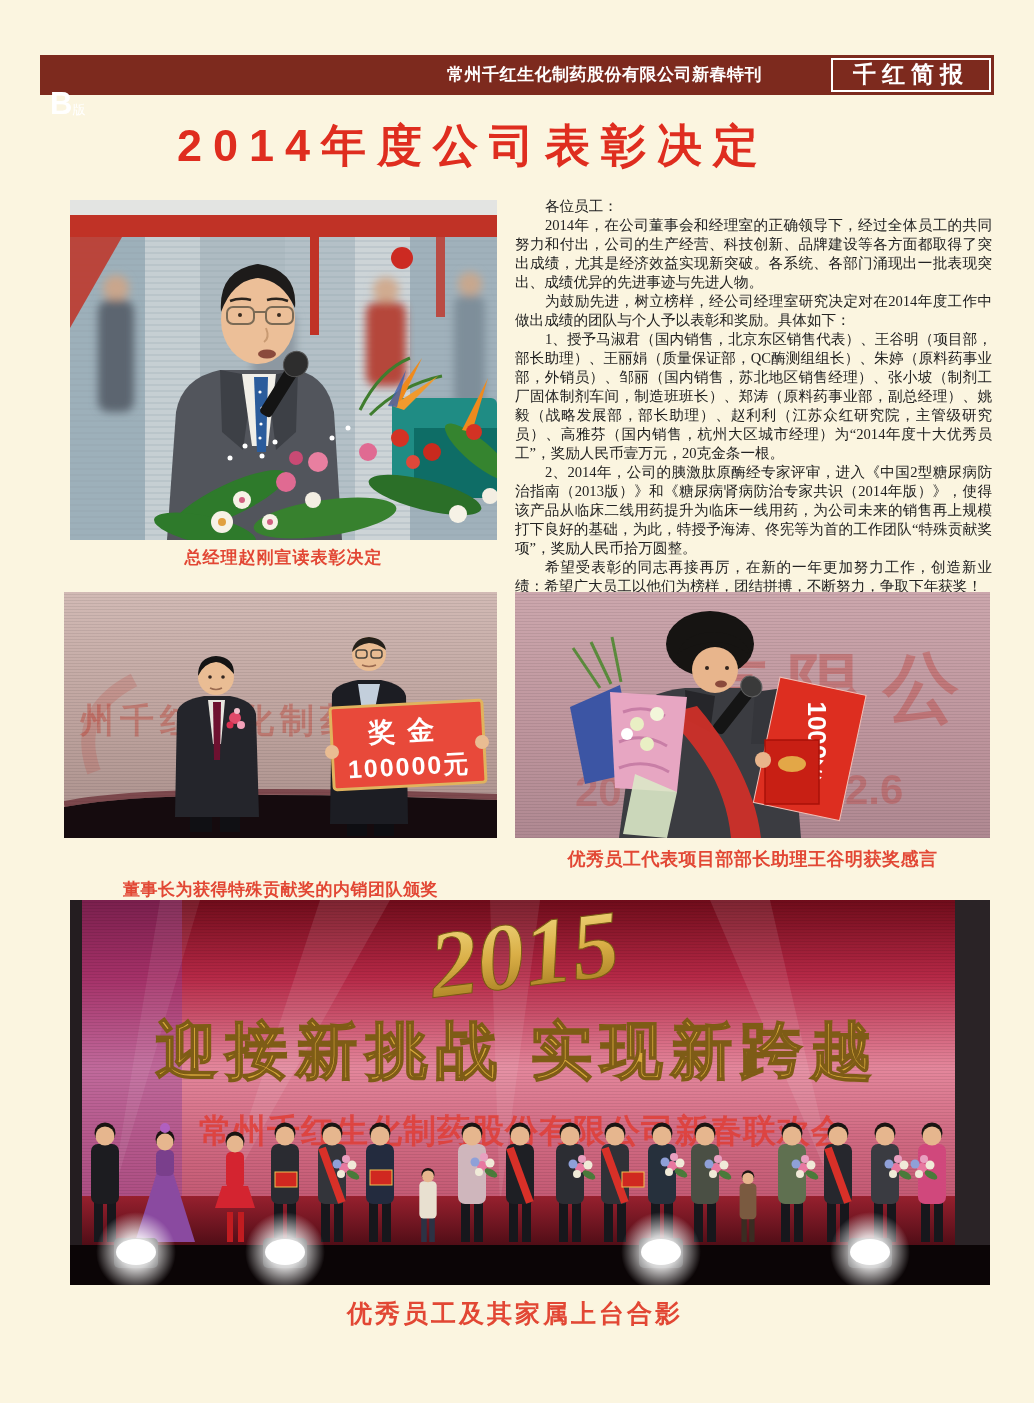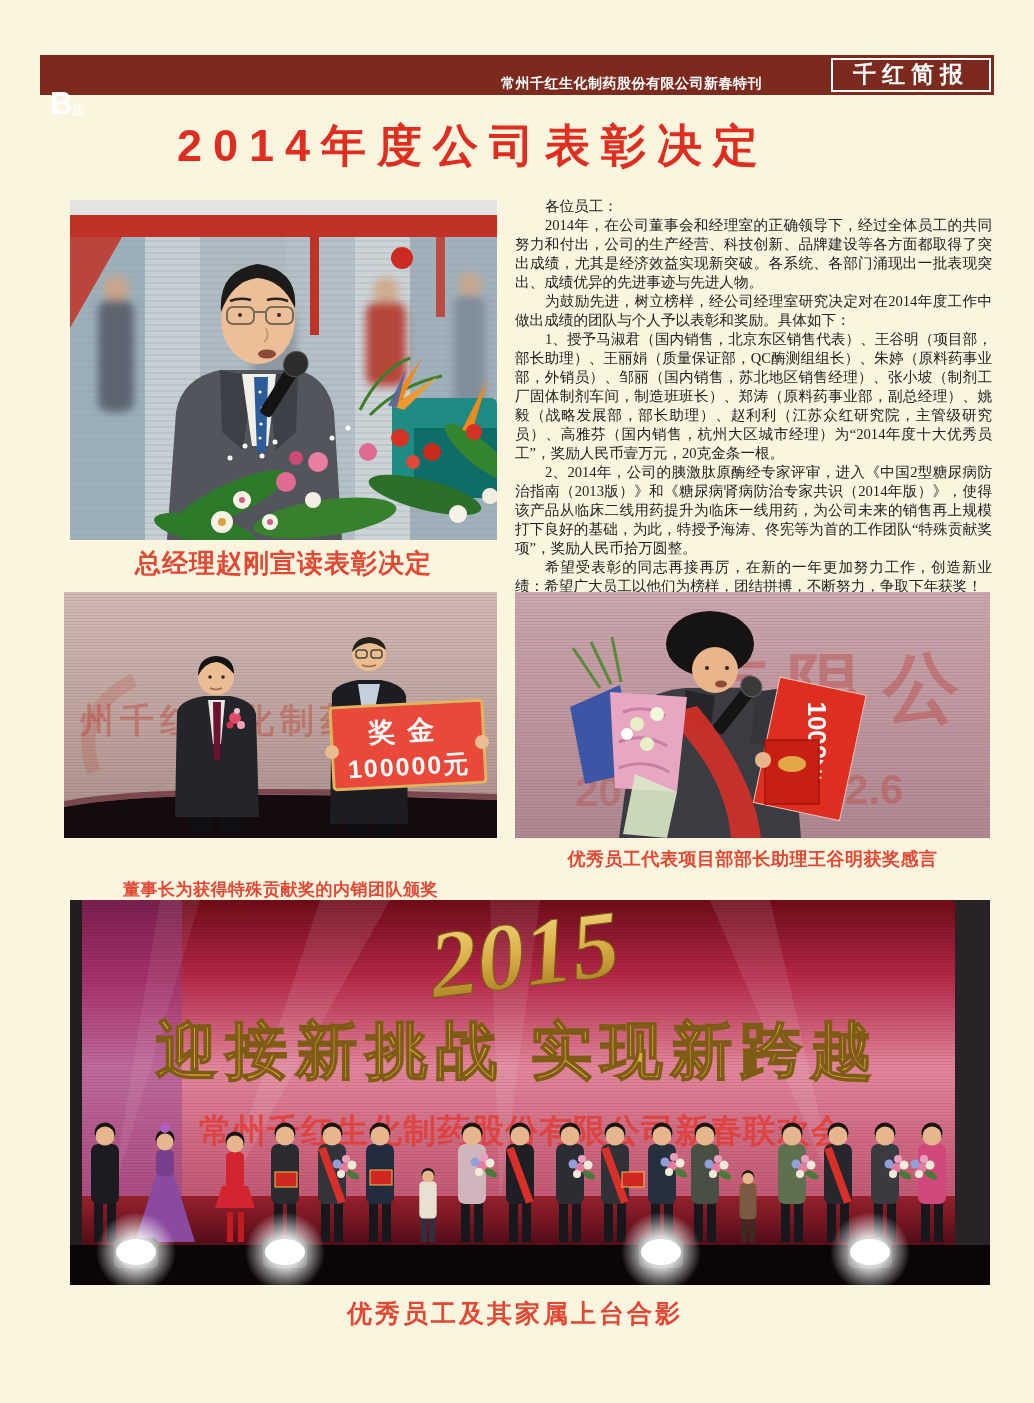--- a/index.html
+++ b/index.html
@@ -3,42 +3,42 @@
 <meta charset="utf-8">
 <style>
   html,body{margin:0;padding:0;background:#9a9a9a;}
   .page{position:relative;width:1034px;height:1403px;margin:0 auto;background:#fbf5e0;
         overflow:hidden;font-family:"Liberation Sans","DejaVu Sans",sans-serif;}
   
   .header-bar{position:absolute;left:40px;top:55px;width:954px;height:40px;background:#7d2a1e;color:#fff;}
   .edition{position:absolute;left:10px;top:1px;white-space:nowrap;margin-top:30px;}
   .edition .big{font-size:31px;font-weight:bold;}
   .edition .small{font-size:13px;}
-  .header-center{position:absolute;right:232px;top:8px;height:56px;line-height:40px;
-        font-size:14px;font-weight:bold;letter-spacing:.5px;white-space:nowrap;}
+  .header-center{position:absolute;right:232px;top:0;height:56px;line-height:40px;
+        font-size:17px;font-weight:bold;letter-spacing:.5px;white-space:nowrap;}
   .masthead{position:absolute;right:3px;top:3px;width:156px;height:30px;border:2px solid #fff;
         text-align:center;line-height:29px;font-family:"Liberation Serif","DejaVu Serif",serif;
         font-weight:bold;font-size:23px;letter-spacing:6px;white-space:nowrap;overflow:hidden;}
   
   .main-title{position:absolute;left:0;top:116px;width:930px;text-align:center;
         font-size:45px;font-weight:bold;color:#df2d1f;letter-spacing:11px;white-space:nowrap;margin-left:8px;}
   
   .article{position:absolute;left:515px;top:197px;width:477px;max-height:396px;overflow:hidden;
         font-family:"Liberation Serif","DejaVu Serif",serif;font-size:14.6px;line-height:19px;
         color:#222;text-align:justify;}
   .article p{margin:0;text-indent:2.05em;}
   
   .photo{position:absolute;display:block;}
   #photo1{left:70px;top:200px;}
   #photo2{left:64px;top:592px;}
   #photo3{left:515px;top:592px;}
   #photo4{left:70px;top:900px;}
   
   .caption{position:absolute;color:#e24734;font-weight:bold;text-align:center;white-space:nowrap;}
-  #cap1{left:70px;top:546px;width:427px;font-size:26px;letter-spacing:1px;}
+  #cap1{left:70px;top:546px;width:427px;font-size:17px;letter-spacing:1px;}
   #cap2{left:64px;top:878px;width:433px;font-size:17px;letter-spacing:.5px;}
   #cap3{left:515px;top:847px;width:475px;font-size:18px;letter-spacing:.5px;}
   #cap4{left:0;top:1297px;width:1030px;font-size:25px;letter-spacing:3px;}
   .svg-sans{font-family:"Liberation Sans","DejaVu Sans",sans-serif;}
   .svg-serif{font-family:"Liberation Serif","DejaVu Serif",serif;}
 </style>
 </head>
 <body>
 
 <div class="page">

